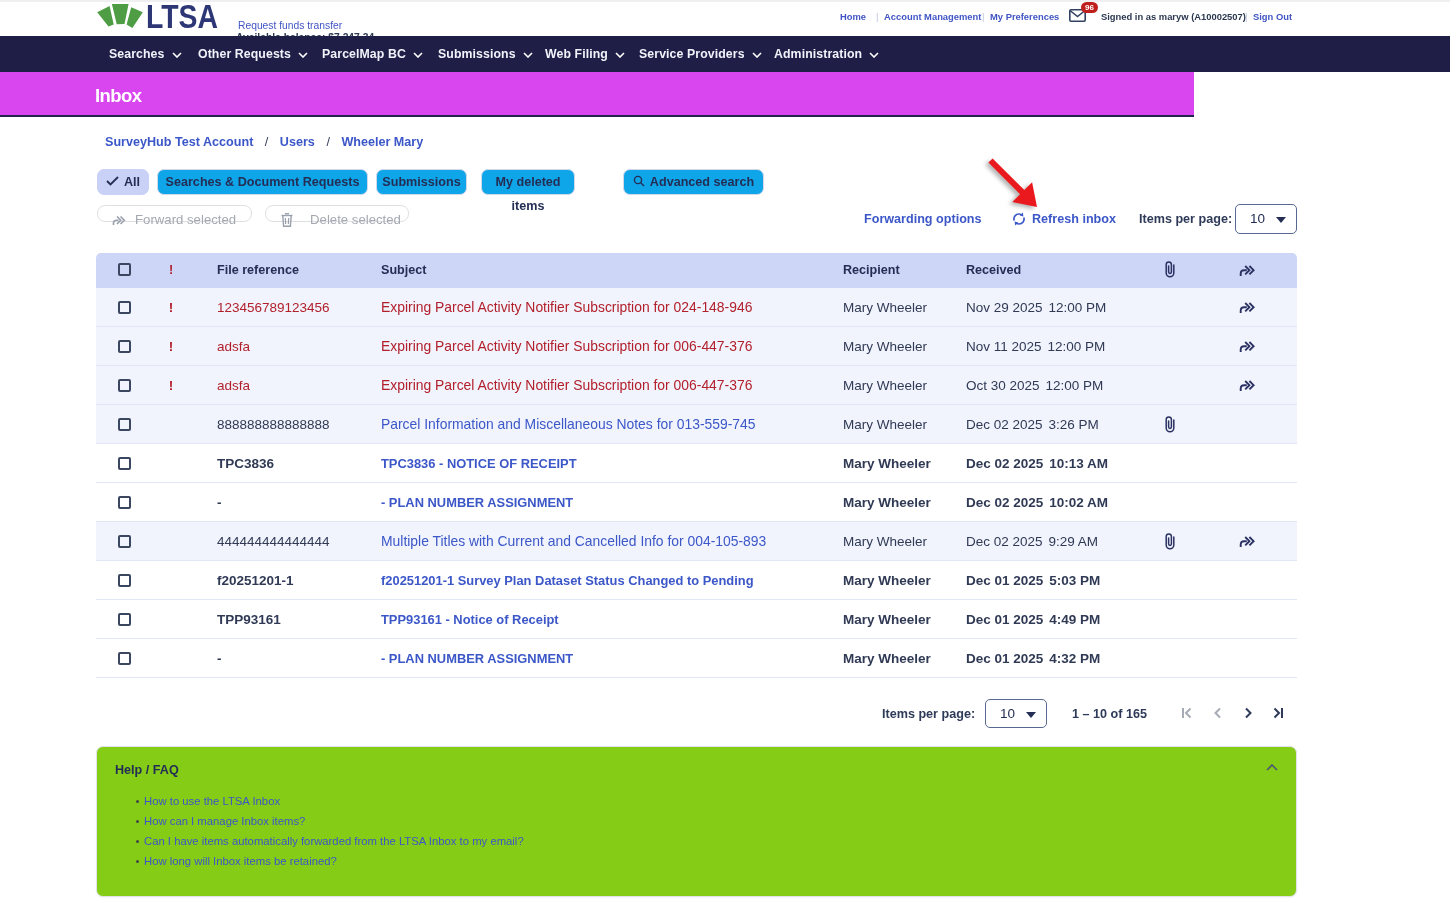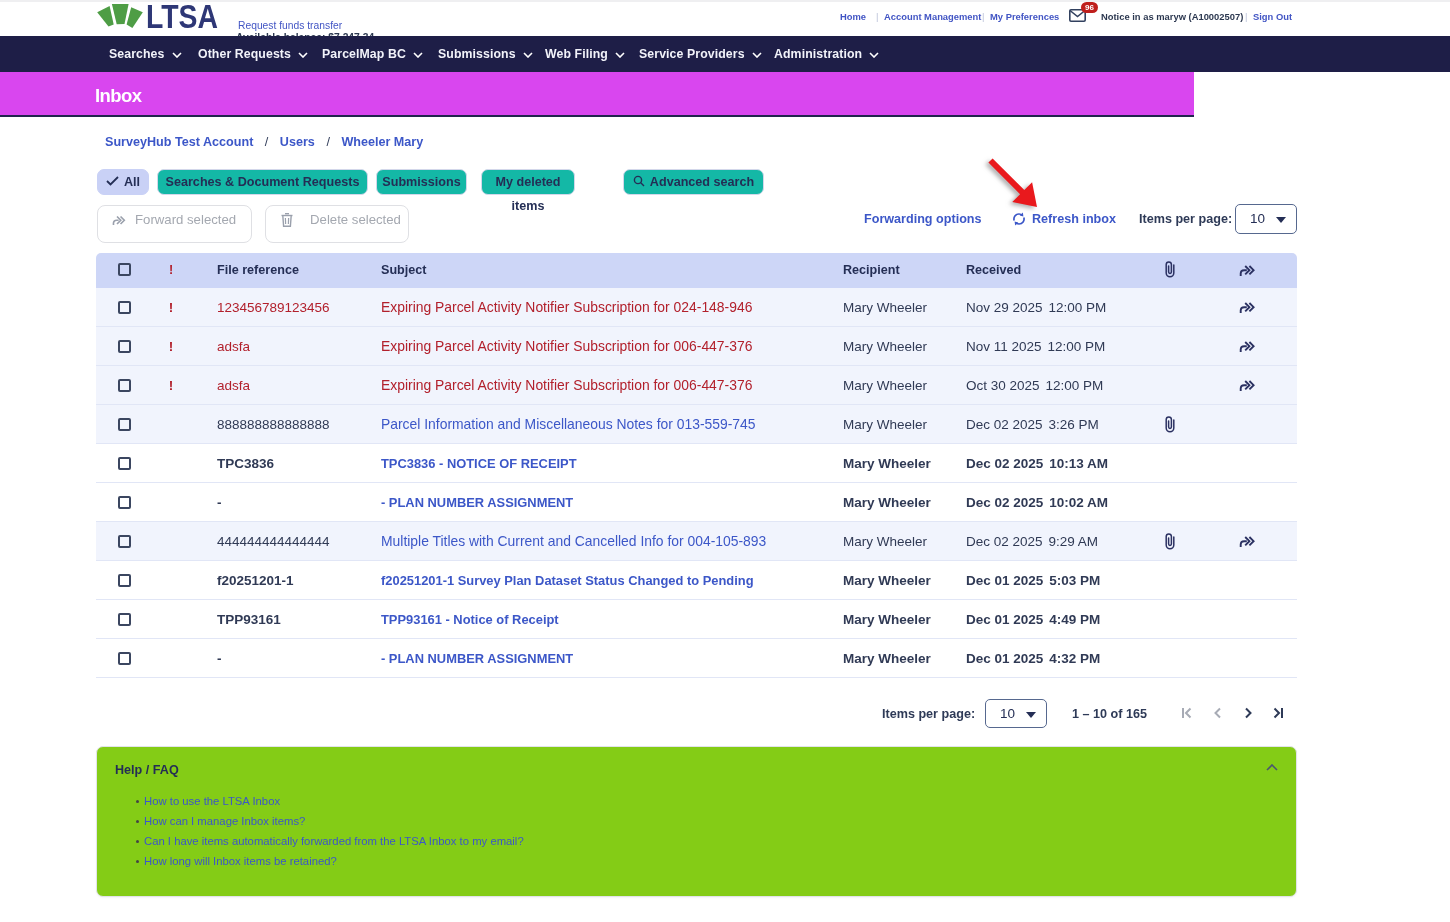--- a/index.html
+++ b/index.html
@@ -30,23 +30,23 @@
 .c-subj { left:285px; }
 .c-recip { left:747px; }
 .c-recv { left:870px; }
 .c-clip { left:1062px; width:22px; justify-content:center; }
 .c-fwd { left:1140px; width:22px; justify-content:center; }
 .subj a { color:#3c57c8; font-size:13.9px; }
 .row.unread .subj a { font-size:12.9px; }
 .cbx { width:13px; height:13px; border:2px solid #3b4660; border-radius:2px; background:transparent; }
 .t2 { display:inline-block; margin-left:6px; }
 
-.chip { position:absolute; top:169px; height:26px; border:1px solid #d3d7ea; border-radius:7px; background:#14b8a6; font-size:12.6px; font-weight:bold; color:#242e55; line-height:24px; text-align:center; }
+.chip { position:absolute; top:169px; height:26px; border:1px solid #d3d7ea; border-radius:7px; background:#0ea5e9; font-size:12.6px; font-weight:bold; color:#242e55; line-height:24px; text-align:center; }
 .chip.sel { background:#c9d1f6; border-color:#c9d1f6; }
-.btn2 { position:absolute; top:205px; height:38px; border:1px solid #dfe0e4; border-radius:8px; background:#fff; font-size:13.2px; color:#a4a8b0; line-height:27px; }
+.btn2 { position:absolute; top:205px; height:17px; border:1px solid #dfe0e4; border-radius:8px; background:#fff; font-size:13.2px; color:#a4a8b0; line-height:27px; }
 
 #help { position:absolute; left:96px; top:746px; width:1201px; height:151px; border:1px solid #e2e3ea; border-radius:7px; background:#84cc16; box-shadow:0 1px 2px rgba(0,0,0,0.04); }
 #help .title { position:absolute; left:18px; top:16px; font-size:12.6px; font-weight:bold; color:#242e55; }
 #help ul { position:absolute; left:47px; top:48px; list-style:none; }
 #help li { position:relative; margin-bottom:8px; font-size:11.3px; }
 #help li:before { content:""; position:absolute; left:-8.5px; top:5px; width:3px; height:3px; border-radius:50%; background:#444; }
 </style>
 </head>
 <body>
 
@@ -63,21 +63,21 @@
   <div class="abs" style="left:840px; top:11px; font-size:9.4px; font-weight:bold; color:#4255c4;">Home</div>
   <div class="abs" style="left:876px; top:11px; font-size:9.4px; color:#b9c0d8;">|</div>
   <div class="abs" style="left:884px; top:11px; font-size:9.4px; font-weight:bold; color:#4255c4;">Account Management</div>
   <div class="abs" style="left:982px; top:11px; font-size:9.4px; color:#b9c0d8;">|</div>
   <div class="abs" style="left:990px; top:11px; font-size:9.4px; font-weight:bold; color:#4255c4;">My Preferences</div>
   <svg class="abs" style="left:1069px; top:9px;" width="17" height="13" viewBox="0 0 17 13">
     <rect x="0.8" y="0.8" width="15.4" height="11.4" rx="1.2" fill="none" stroke="#32415f" stroke-width="1.6"></rect>
     <polyline points="1,1.5 8.5,7.5 16,1.5" fill="none" stroke="#32415f" stroke-width="1.6"></polyline>
   </svg>
   <div class="abs" style="left:1081px; top:2px; min-width:17px; height:11px; background:#bf1f1c; border-radius:6px; color:#fff; font-size:8px; font-weight:bold; text-align:center; line-height:11px; padding:0 2px;">96</div>
-  <div class="abs" style="left:1101px; top:11px; font-size:9.4px; font-weight:bold; color:#2c3850;">Notice in as maryw (A10002507)</div>
+  <div class="abs" style="left:1101px; top:11px; font-size:9.4px; font-weight:bold; color:#2c3850;">Signed in as maryw (A10002507)</div>
   <span class="abs" style="left:1245px; top:11px; font-size:9.4px; color:#b9c0d8;">|</span>
   <a class="abs" style="left:1253px; top:11px; font-size:9.4px; font-weight:bold; color:#4255c4;">Sign Out</a>
 </div>
 
 <div id="navbar">
   <div class="navitem" style="left:109px;">Searches<svg width="10" height="6" viewBox="0 0 10 6">
         <polyline points="1,1 5,5 9,1" fill="none" stroke="#fff" stroke-width="1.6"></polyline>
       </svg></div>
   <div class="navitem" style="left:198px;">Other Requests<svg width="10" height="6" viewBox="0 0 10 6">
         <polyline points="1,1 5,5 9,1" fill="none" stroke="#fff" stroke-width="1.6"></polyline>

